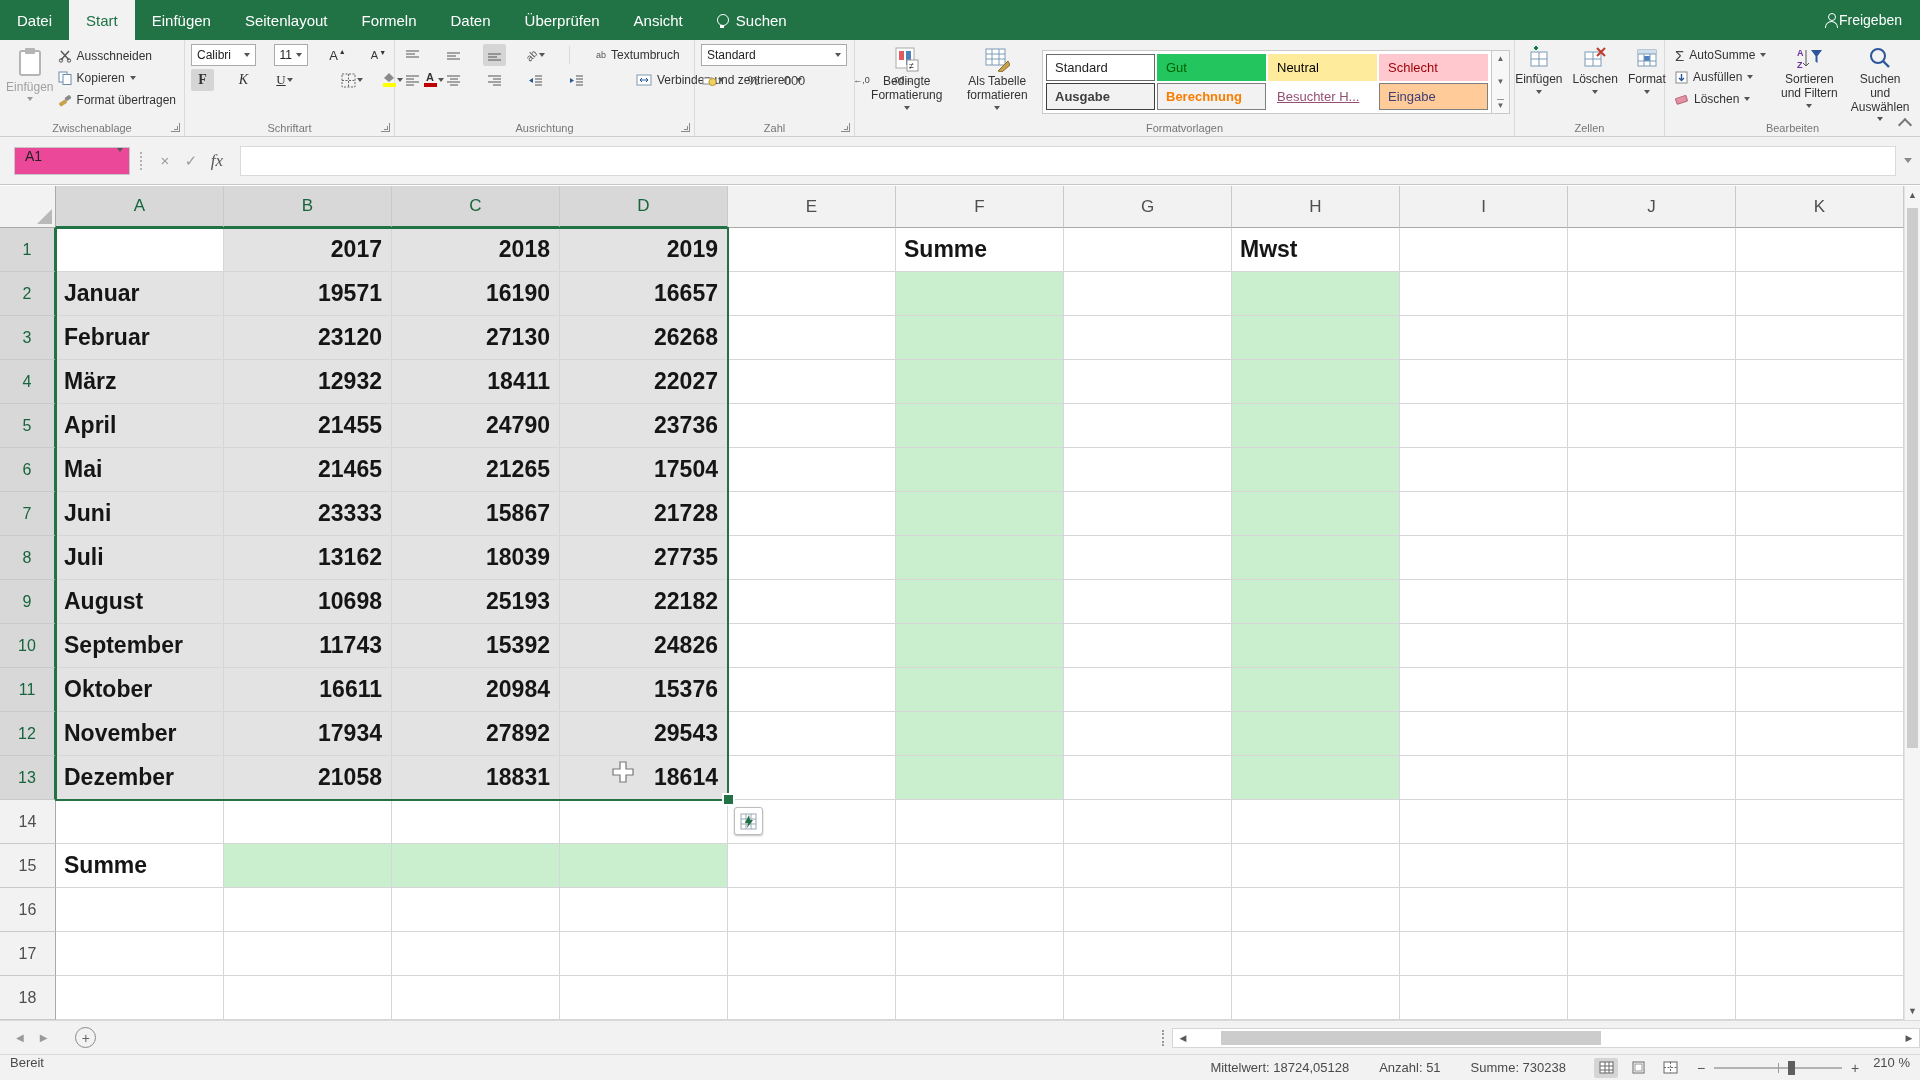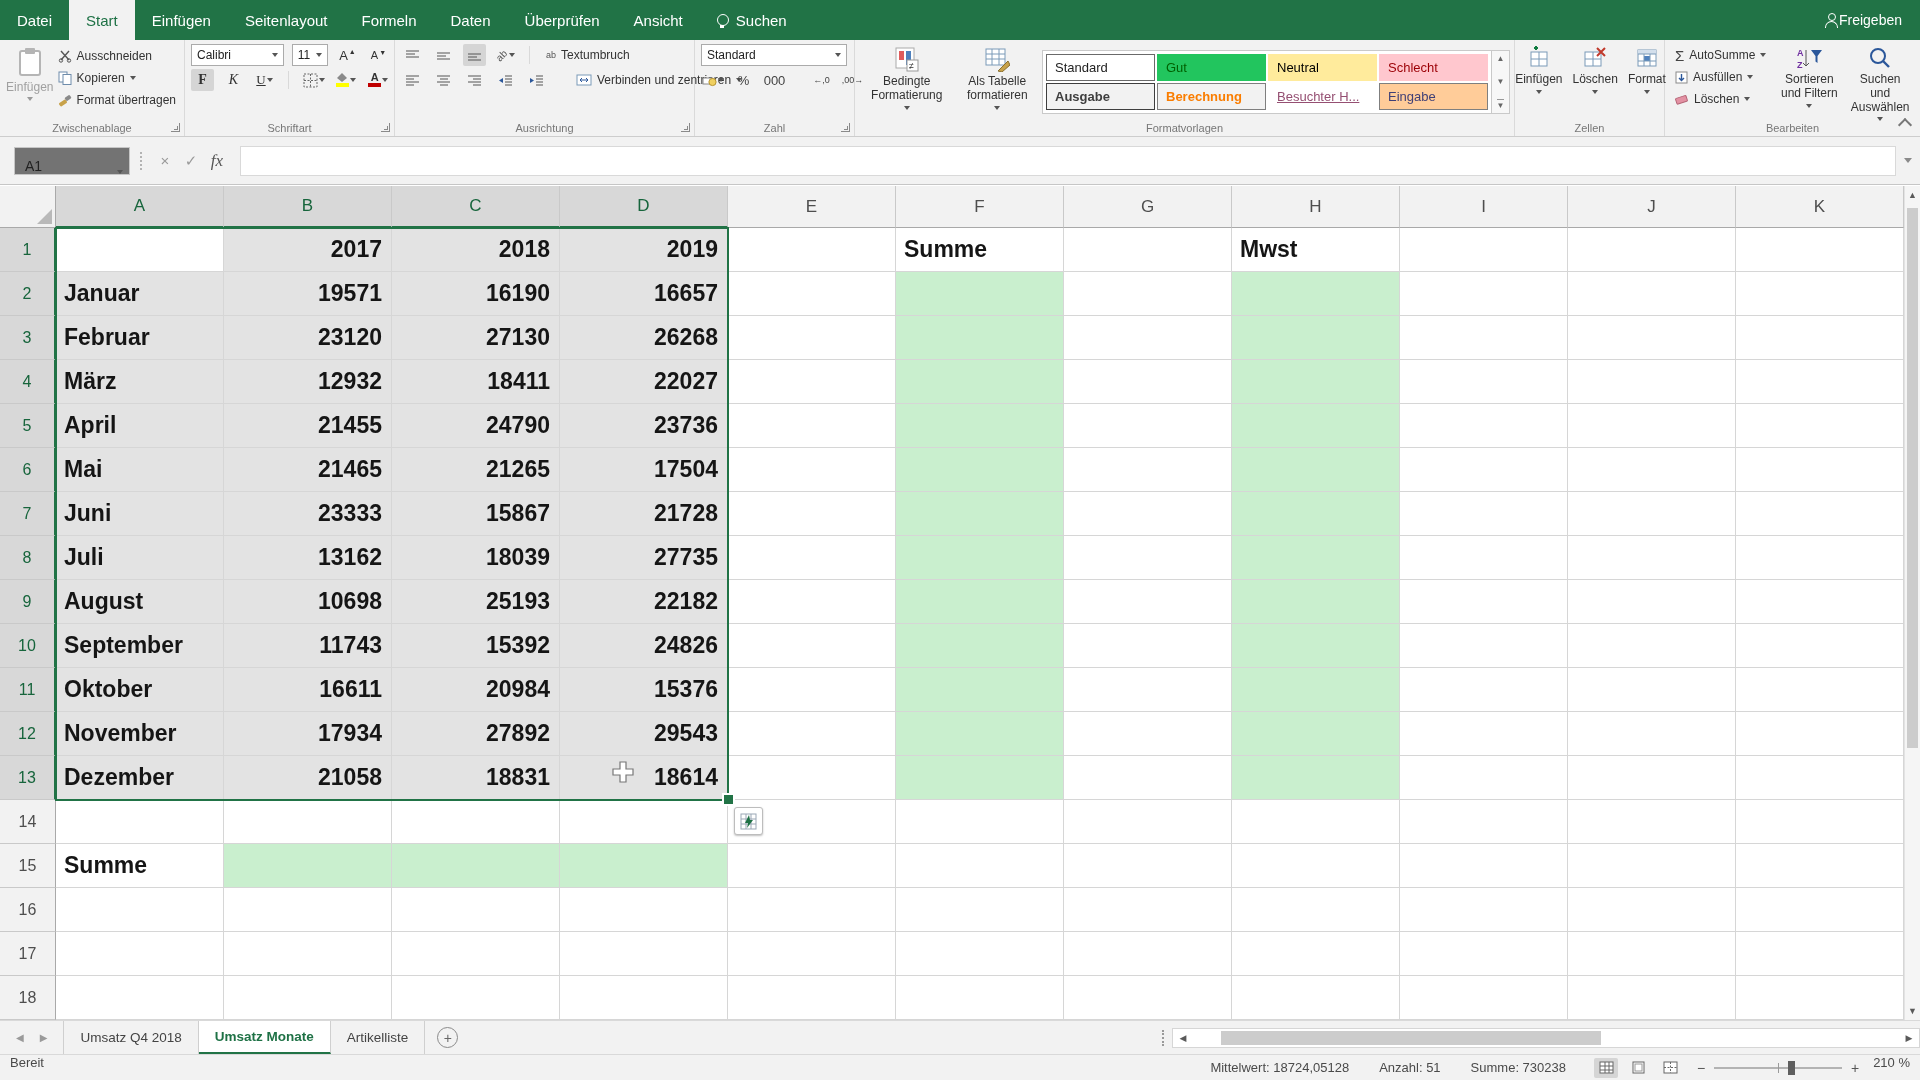--- a/index.html
+++ b/index.html
@@ -23,21 +23,21 @@
   .glabel{position:absolute;bottom:2px;left:0;right:0;text-align:center;font-size:11px;color:#777;white-space:nowrap}
   .launcher{position:absolute;bottom:4px;right:4px;width:8px;height:8px;border-right:1px solid #8a8a8a;border-bottom:1px solid #8a8a8a}
   .launcher::after{content:"";position:absolute;right:1px;bottom:1px;width:3px;height:3px;border-right:1px solid #8a8a8a;border-bottom:1px solid #8a8a8a}
   .sbtn{display:flex;align-items:center;gap:5px;font-size:12px;color:#333;padding:2px 4px;white-space:nowrap;height:22px;box-sizing:border-box}
   .dd{width:0;height:0;border-left:3.5px solid transparent;border-right:3.5px solid transparent;border-top:4px solid #555;flex:none}
   .dd.gray{border-top-color:#9a9a9a}
   .combo{background:#fff;border:1px solid #ababab;height:22px;display:flex;align-items:center;font-size:12px;color:#222;padding:0 5px;box-sizing:border-box;gap:4px}
   .combo .dd{margin-left:auto}
   .tbtn{min-width:23px;height:22px;display:flex;align-items:center;justify-content:center;border-radius:2px;color:#333;gap:1px;padding:0 2px;box-sizing:border-box}
   .pressed{background:#d5d5d5}
-  .row{display:flex;align-items:center;gap:8px;margin-bottom:3px}
+  .row{display:flex;align-items:center;gap:18px;margin-bottom:3px}
   .bigbtn{width:56px;display:flex;flex-direction:column;align-items:center;gap:3px;padding-top:3px;color:#a0a0a0;font-size:12px}
   .stackbtn{display:flex;flex-direction:column;align-items:center;justify-content:flex-start;font-size:12px;color:#333;text-align:center;line-height:1.15;gap:3px;padding:2px 4px}
   .stackbtn .lbl{display:flex;flex-direction:column;align-items:center}
   .vline{width:1px;background:#d9d9d9;align-self:stretch;margin:2px 4px}
 
   
   .ico{display:inline-flex;align-items:center;justify-content:center;flex:none}
   .bF{font-weight:bold;font-size:14px;font-family:"Liberation Serif",serif}
   .bK{font-style:italic;font-size:14px;font-family:"Liberation Serif",serif}
   .bU{font-size:13px;text-decoration:underline;font-family:"Liberation Serif",serif}
@@ -53,21 +53,21 @@
   .g-schlecht{background:#ffc7ce;color:#9c0006}
   .g-ausgabe{background:#f2f2f2;border-color:#3f3f3f;color:#3f3f3f;font-weight:bold}
   .g-berechnung{background:#f2f2f2;border-color:#7f7f7f;color:#fa7d00;font-weight:bold}
   .g-besuchter{background:#fff;color:#954f72;text-decoration:underline}
   .g-eingabe{background:#ffcc99;border-color:#7f7f7f;color:#3f3f76}
   .gscroll{width:17px;align-self:stretch;border:1px solid #c9c9c9;border-left:none;background:#f7f7f7;display:flex;flex-direction:column;align-items:center;justify-content:space-between;padding:3px 0;color:#666;font-size:8px}
   .chevcollapse{position:absolute;right:10px;bottom:6px;width:8px;height:8px;border-left:2px solid #777;border-top:2px solid #777;transform:rotate(45deg)}
 
   
   .fbar{position:absolute;top:137px;left:0;right:0;height:48px;background:#f2f2f2;border-bottom:1px solid #c6c6c6;display:flex;align-items:center;padding-left:14px;box-sizing:border-box}
-  .namebox{width:116px;height:28px;background:#737373;border:1px solid #c6c6c6;display:flex;align-items:flex-end;font-size:14px;color:#222;padding-left:10px;box-sizing:border-box;position:relative}
+  .namebox{width:116px;height:28px;background:#ec4899;border:1px solid #c6c6c6;display:flex;align-items:flex-start;font-size:14px;color:#222;padding-left:10px;box-sizing:border-box;position:relative}
   .namebox .dd{position:absolute;right:6px}
   .fdots{height:18px;border-left:2px dotted #b3b3b3;margin:0 10px}
   .fbtn{width:26px;height:26px;display:flex;align-items:center;justify-content:center;color:#9a9a9a;font-size:15px}
   .fx{font-family:Liberation Serif, serif;font-style:italic;font-size:17px;color:#555}
   .finput{flex:1;height:30px;background:#fff;border:1px solid #d9d9d9;margin-left:10px;box-sizing:border-box}
   .fexpand{width:0;height:0;border-left:4px solid transparent;border-right:4px solid transparent;border-top:5px solid #8a8a8a;margin:0 8px}
 
   
   #grid{position:absolute;top:186px;left:0;width:1904px;height:834px;display:grid;
         grid-template-columns:56px repeat(11,168px);grid-template-rows:42px repeat(18,44px);background:#fff}
@@ -784,25 +784,20 @@
   <span class="vs-arrow" style="top:4px">▲</span>
   <span class="vthumb"></span>
   <span class="vs-arrow" style="bottom:4px">▼</span>
 </div>
 
 <div class="tabbar">
   <div class="navarrs">
     <span>◀</span>
     <span>▶</span>
   </div>
-  <div class="stabs" id="sheetTabs">
-      <div class="stab">Umsatz Q4 2018</div>
-      <div class="stab active">Umsatz Monate</div>
-      <div class="stab">Artikelliste</div>
-    </div>
   <div class="addsheet">+</div>
   <span class="tsplit"></span>
   <div class="hscroll">
     <span class="harrow">◀</span>
     <span class="htrack">
         <span class="hthumb"></span>
       </span>
     <span class="harrow">▶</span>
   </div>
 </div>

